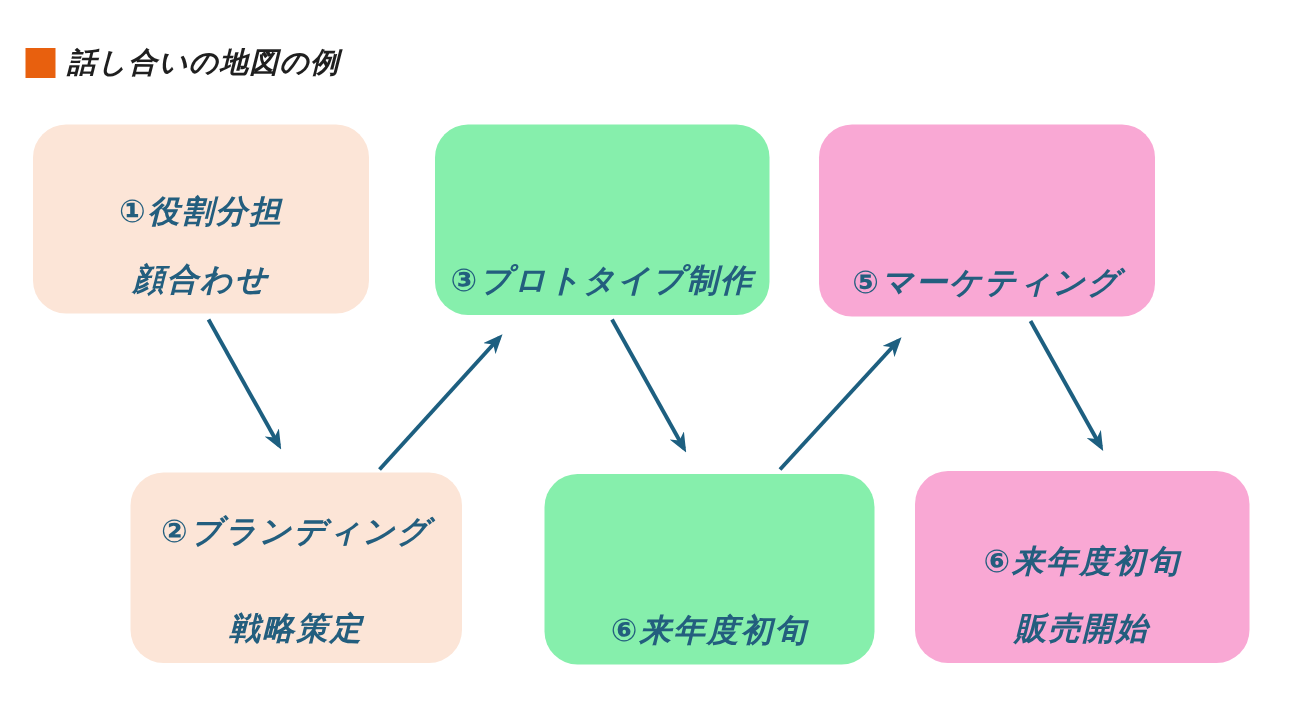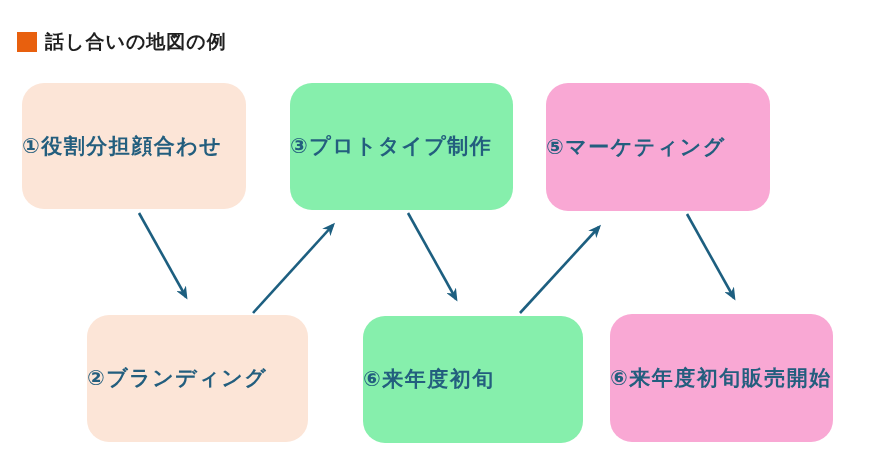--- a/index.html
+++ b/index.html
@@ -1,38 +1,38 @@
 <!DOCTYPE html>
 <html><head>
 <meta charset="utf-8">
 <style>
   * { margin: 0; padding: 0; box-sizing: border-box; }
   html, body { background: #ffffff; }
   body {
     font-family: "DejaVu Sans", "Liberation Sans", sans-serif;
     width: 870px; height: 468px; position: relative; overflow: hidden;
   }
-  .canvas { position: absolute; inset: 0; width: 722px; height: 468px; }
+  .canvas { position: absolute; inset: 0; width: 722px; height: 468px; font-style: italic; }
 
   .title-row {
     position: absolute; left: 17px; top: 29px;
     display: flex; align-items: center; gap: 8px;
   }
   .title-bullet {
     width: 20px; height: 20px; background: #e8600e; flex: 0 0 auto;
   }
   .title-text {
     font-size: 19px; font-weight: 700; color: #1f1f1f; letter-spacing: 1px;
   }
 
   .node {
     position: absolute;
     border-radius: 22px;
-    display: flex; 
-    align-items: center; justify-content: flex-start;
+    display: flex; flex-direction: column;
+    align-items: center; justify-content: flex-end;
     text-align: center;
     color: #235e7e;
     font-size: 21px; font-weight: 700; letter-spacing: 1.5px;
     line-height: 45px;
   }
   .tone-light  { background: #fce5d7; }
   .tone-medium { background: #86efac; }
   .tone-strong { background: #f9a8d4; }
 
   .node-1 { left: 22px;  top: 83px;  width: 224px; height: 126px; }
@@ -68,20 +68,21 @@
     <line x1="687" y1="214" x2="734" y2="298" marker-end="url(#ah)"></line>
   </svg>
 
   <div class="node node-1 tone-light">
     <span>①役割分担</span>
     <span>顔合わせ</span>
   </div>
 
   <div class="node node-2 tone-light">
     <span>②ブランディング</span>
+    <span>戦略策定</span>
   </div>
 
   <div class="node node-3 tone-medium">
     <span>③プロトタイプ制作</span>
   </div>
 
   <div class="node node-4 tone-medium">
     <span>⑥来年度初旬</span>
   </div>
 

